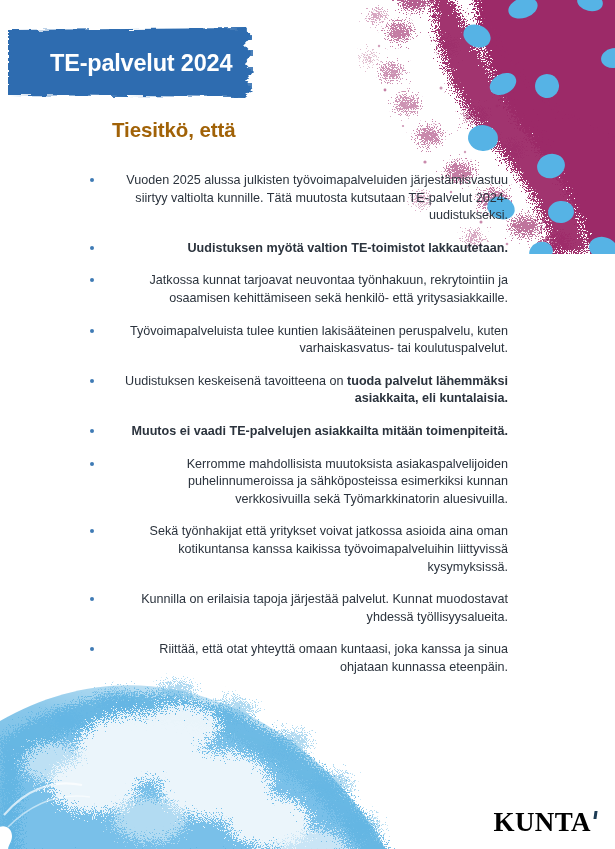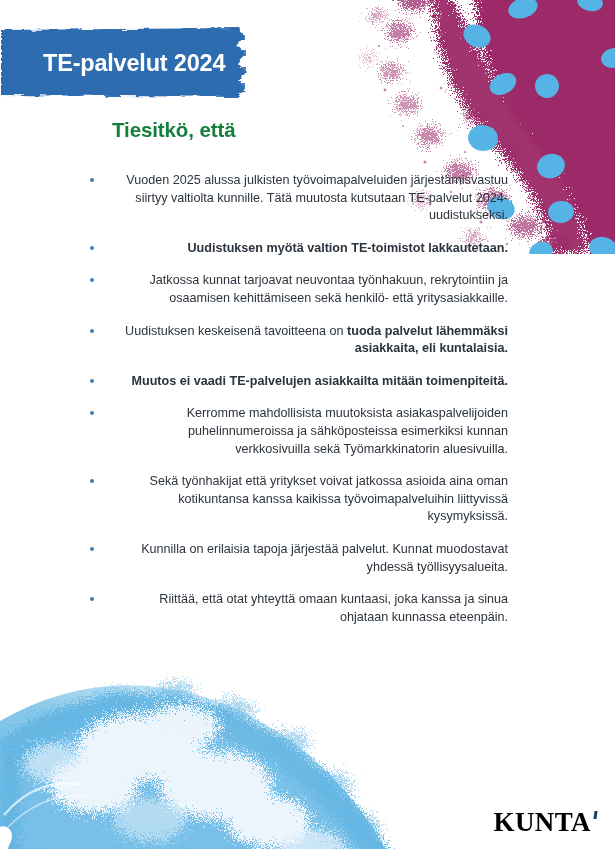--- a/index.html
+++ b/index.html
@@ -43,21 +43,21 @@
     bottom: -8px;
     width: 430px;
     height: 190px;
     pointer-events: none;
     z-index: 1;
   }
 
   
   .banner {
     position: absolute;
-    left: 1px;
+    left: 8px;
     top: 27px;
     width: 247px;
     height: 71px;
     z-index: 3;
   }
   .banner-svg {
     position: absolute;
     inset: 0;
     width: 100%;
     height: 100%;
@@ -79,21 +79,21 @@
   .content {
     position: absolute;
     left: 0;
     top: 118px;
     width: 615px;
     z-index: 4;
   }
 
   .page-heading {
     margin: 0 0 30px 112px;
-    color: #15803d;
+    color: #a16207;
     font-size: 20.5px;
     font-weight: bold;
     letter-spacing: -0.1px;
     font-family: "Liberation Sans", sans-serif;
   }
 
   .bullet-list {
     list-style: none;
     margin: 0;
     padding: 0 0 0 88px;
@@ -327,20 +327,24 @@
         <li class="bullet-item is-bold">
         <span class="bullet-dot"></span>
         <span class="bullet-text">Uudistuksen myötä valtion TE-toimistot lakkautetaan.</span>
       </li>
         <li class="bullet-item">
         <span class="bullet-dot"></span>
         <span class="bullet-text">Jatkossa kunnat tarjoavat neuvontaa työnhakuun, rekrytointiin ja osaamisen kehittämiseen sekä henkilö- että yritysasiakkaille.</span>
       </li>
         <li class="bullet-item">
         <span class="bullet-dot"></span>
+        <span class="bullet-text">Työvoimapalveluista tulee kuntien lakisääteinen peruspalvelu, kuten varhaiskasvatus- tai koulutuspalvelut.</span>
+      </li>
+        <li class="bullet-item">
+        <span class="bullet-dot"></span>
         <span class="bullet-text">Uudistuksen keskeisenä tavoitteena on <b>tuoda palvelut lähemmäksi asiakkaita, eli kuntalaisia.</b></span>
       </li>
         <li class="bullet-item is-bold">
         <span class="bullet-dot"></span>
         <span class="bullet-text">Muutos ei vaadi TE-palvelujen asiakkailta mitään toimenpiteitä.</span>
       </li>
         <li class="bullet-item">
         <span class="bullet-dot"></span>
         <span class="bullet-text">Kerromme mahdollisista muutoksista asiakaspalvelijoiden puhelinnumeroissa ja sähköposteissa esimerkiksi kunnan verkkosivuilla sekä Työmarkkinatorin aluesivuilla.</span>
       </li>

